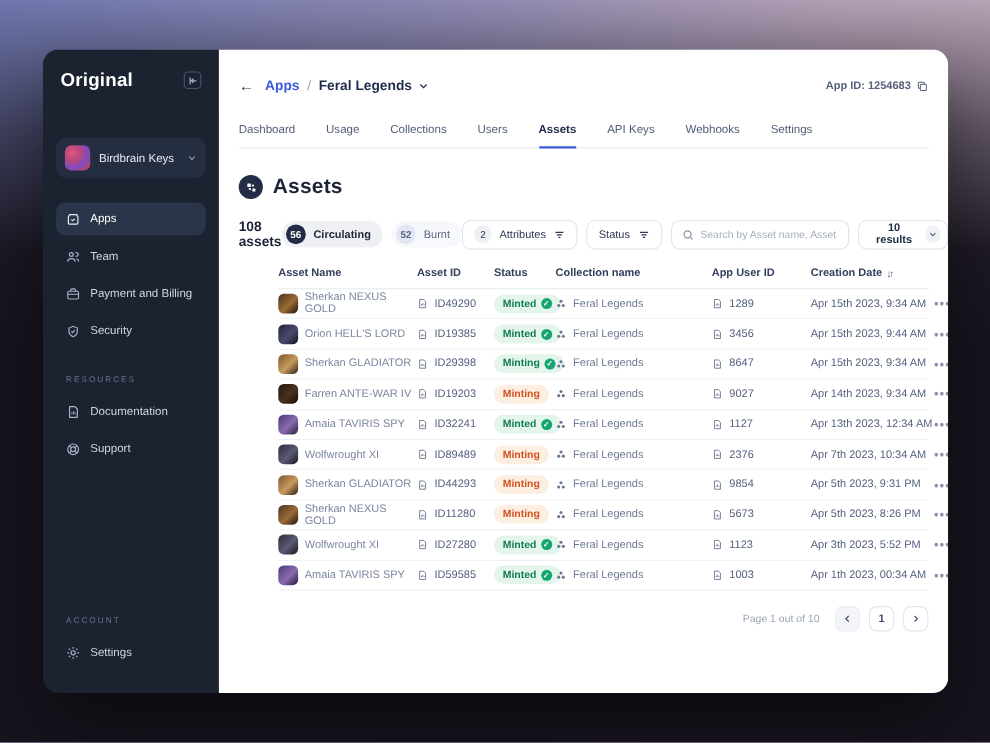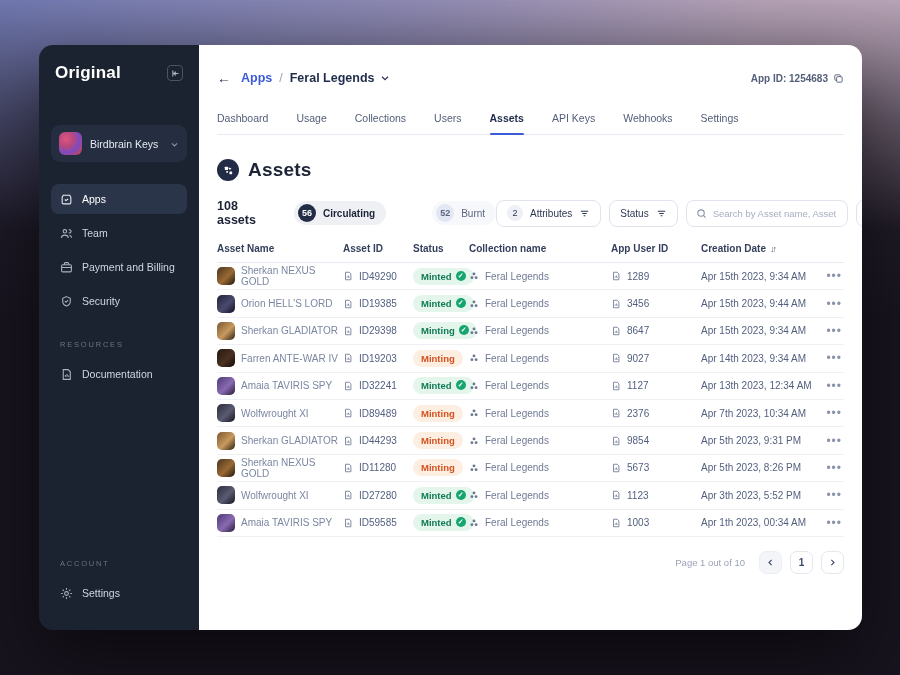--- a/index.html
+++ b/index.html
@@ -66,21 +66,21 @@
   .tab.active { color:#1e2b4a; font-weight:bold; }
   .tab.active::after { content:""; position:absolute; left:0; right:0; bottom:-1px; height:2px; background:#3c5bd6; border-radius:2px; }
   .title-row { margin-top:24px; display:flex; align-items:center; gap:9px; }
   .title-icon {
     width:22px; height:22px; border-radius:50%; background:#222c44; color:#fff;
     display:flex; align-items:center; justify-content:center;
   }
   .page-title { font-size:19px; font-weight:bold; color:#1c2437; letter-spacing:.2px; }
   .stats-row { margin-top:18px; display:flex; align-items:center; }
   .assets-count { font-size:12.5px; font-weight:bold; color:#1c2437; margin-right:0; }
-  .stat-pill { display:flex; align-items:center; gap:7px; border-radius:999px; padding:3px 11px 3px 4px;margin-left:38px; }
+  .stat-pill { display:flex; align-items:center; gap:7px; border-radius:999px; padding:3px 11px 3px 4px; }
   .stat-pill.circulating { background:#eef0f4; margin-right:8px; }
   .stat-pill.burnt { background:#f7f8fb; }
   .stat-num { min-width:18px; height:18px; border-radius:50%; display:flex; align-items:center; justify-content:center; font-size:9px; font-weight:bold; }
   .stat-num.dark { background:#222c44; color:#fff; }
   .stat-num.light { background:#e2e7f3; color:#5b6680; }
   .stat-label { font-size:10px; font-weight:bold; color:#1c2437; }
   .stat-pill.burnt .stat-label { color:#5b6680; font-weight:normal; }
   .filters { margin-left:auto; display:flex; align-items:center; gap:8px; }
   .filter-btn {
     height:27px; border:1px solid #dfe3ec; border-radius:8px; background:#fff;
@@ -93,31 +93,31 @@
   }
   .search-box input { border:none; outline:none; font-size:9.5px; color:#3a455f; width:100%; font-family:"Liberation Sans",sans-serif; }
   .search-box input::placeholder { color:#a6aec0; }
   .results-btn {
     height:27px; border:1px solid #dfe3ec; border-radius:8px; background:#fff;
     display:flex; align-items:center; gap:6px; padding:0 6px 0 10px; font-size:10px; font-weight:bold; color:#1e2b4a; cursor:pointer;
   }
   .results-btn .chev-circle { width:16px; height:16px; border-radius:50%; background:#eef1f6; display:flex; align-items:center; justify-content:center; color:#4a566f; }
   
   .table { margin-top:16px; }
-  .tr { display:grid; grid-template-columns:126px 70px 56px 142px 90px 112px 1fr; align-items:center; }
+  .tr { display:grid; grid-template-columns:126px 70px 56px 142px 90px 112px 1fr; align-items:center;margin-left:36px; }
   .thead { border-bottom:1px solid #e7eaf1; padding-bottom:8px; }
   .th { font-size:10px; font-weight:bold; color:#333f5c; display:flex; align-items:center; gap:4px; }
   .sort-icon { font-size:9px; color:#4a566f; letter-spacing:-2px; cursor:pointer; }
   .row { height:27.4px; border-bottom:1px solid #eef0f5; cursor:default; }
   .cell { display:flex; align-items:center; gap:6px; font-size:10px; }
   .asset-avatar { width:18px; height:18px; border-radius:5px; flex:0 0 auto; }
   .asset-name { color:#7b86a0; }
   .mono-id { color:#525f7e; }
   .doc-icon { color:#6b7690; display:inline-flex; }
-  .status-pill { border-radius:999px; padding:3px 8px; font-size:9.5px; font-weight:bold; display:inline-flex; gap:4px; }
+  .status-pill { border-radius:999px; padding:3px 8px; font-size:9.5px; font-weight:bold; display:inline-flex; align-items:center; gap:4px; }
   .status-pill.green { background:#e4f6ec; color:#117a57; }
   .status-pill.orange { background:#fdeee2; color:#d4521f; }
   .check-dot { width:10px; height:10px; border-radius:50%; background:#16a571; color:#fff; display:inline-flex; align-items:center; justify-content:center; font-size:7px; }
   .collection-cell { color:#6f7a94; }
   .date-cell { color:#525f7e; }
   .row-menu { justify-self:end; color:#8a93a8; font-size:12px; letter-spacing:1px; cursor:pointer; padding-right:2px; }
   
   .pagination { margin-top:14px; display:flex; align-items:center; justify-content:flex-end; gap:8px; }
   .page-summary { font-size:9.5px; color:#9aa3b5; margin-right:6px; }
   .page-btn {
@@ -195,20 +195,30 @@
     <div class="section-label">RESOURCES</div>
     <nav class="nav" style="margin-top:0">
       <div class="nav-item">
         <span class="icon">
           <svg width="13" height="13" viewBox="0 0 24 24" fill="none" stroke="currentColor" stroke-width="2">
               <path d="M6 3h9l4 4v14H6z"></path>
               <path d="M10 13v3M13 11v5M16 14v2"></path>
             </svg>
         </span>
         <span>Documentation</span>
+      </div>
+      <div class="nav-item">
+        <span class="icon">
+          <svg width="13" height="13" viewBox="0 0 24 24" fill="none" stroke="currentColor" stroke-width="2">
+              <circle cx="12" cy="12" r="9"></circle>
+              <circle cx="12" cy="12" r="4"></circle>
+              <path d="M5.7 5.7l3.5 3.5M18.3 5.7l-3.5 3.5M18.3 18.3l-3.5-3.5M5.7 18.3l3.5-3.5"></path>
+            </svg>
+        </span>
+        <span>Support</span>
       </div>
     </nav>
 
     <div class="spacer"></div>
 
     <div class="section-label">ACCOUNT</div>
     <nav class="nav" style="margin-top:0">
       <div class="nav-item">
         <span class="icon">
           <svg width="13" height="13" viewBox="0 0 24 24" fill="none" stroke="currentColor" stroke-width="2">

